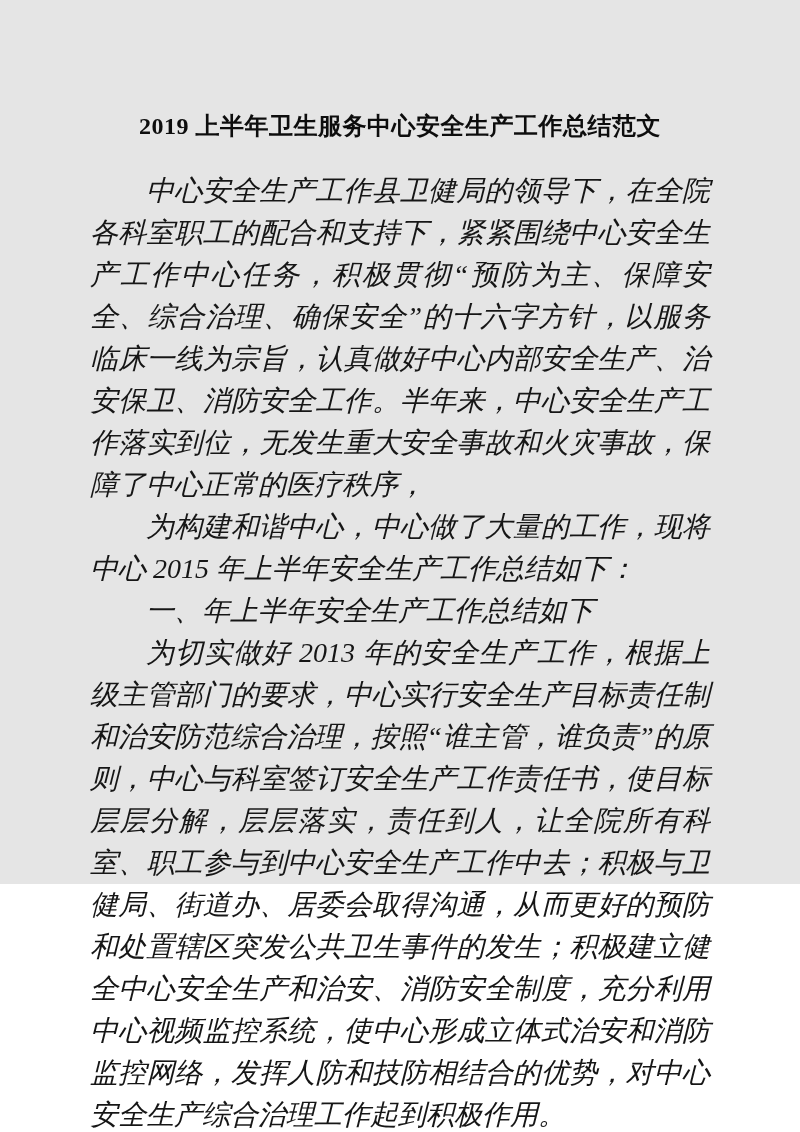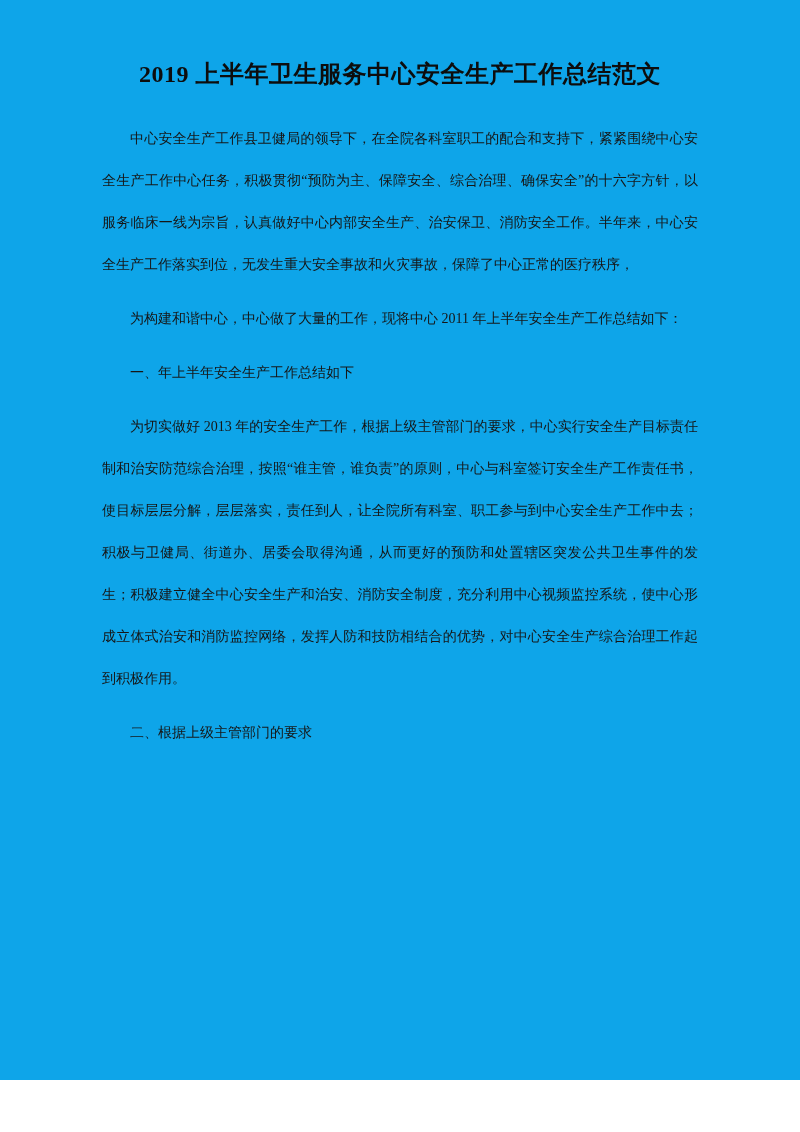--- a/index.html
+++ b/index.html
@@ -10,53 +10,54 @@
     body {
       width: 800px;
       height: 1132px;
       font-family: "Liberation Serif", "DejaVu Serif", serif;
       color: #111111;
       overflow: hidden;
     }
     .page {
       box-sizing: border-box;
       width: 800px;
-      height: 1080px;
-      padding: 54px 90px 0 90px;
-      background: #0ea5e9;
+      height: 884px;
+      padding: 106px 90px 0 90px;
+      background: #e5e5e5;
     }
     .doc-title {
       margin: 0 0 24px 0;
       font-size: 24px;
       font-weight: 700;
       line-height: 40px;
       text-align: center;
       letter-spacing: 0.5px;
       color: #0d0d0d;
       white-space: nowrap;
     }
     .doc-para {
-      margin: 12px;
-      font-size: 14px;
+      margin: 0;
+      font-size: 28px;
       line-height: 42px;
       text-align: justify;
       text-justify: inter-ideograph;
       text-indent: 2em;
       color: #161616;
       word-break: break-all;
+      font-style: italic;
     }
   </style>
 </head>
 <body>
 
 <div class="page">
   <h1 class="doc-title">2019 上半年卫生服务中心安全生产工作总结范文</h1>
 
   <p class="doc-para">中心安全生产工作县卫健局的领导下，在全院各科室职工的配合和支持下，紧紧围绕中心安全生产工作中心任务，积极贯彻“预防为主、保障安全、综合治理、确保安全”的十六字方针，以服务临床一线为宗旨，认真做好中心内部安全生产、治安保卫、消防安全工作。半年来，中心安全生产工作落实到位，无发生重大安全事故和火灾事故，保障了中心正常的医疗秩序，</p>
 
-  <p class="doc-para">为构建和谐中心，中心做了大量的工作，现将中心 2011 年上半年安全生产工作总结如下：</p>
+  <p class="doc-para">为构建和谐中心，中心做了大量的工作，现将中心 2015 年上半年安全生产工作总结如下：</p>
 
   <p class="doc-para">一、年上半年安全生产工作总结如下</p>
 
   <p class="doc-para">为切实做好 2013 年的安全生产工作，根据上级主管部门的要求，中心实行安全生产目标责任制和治安防范综合治理，按照“谁主管，谁负责”的原则，中心与科室签订安全生产工作责任书，使目标层层分解，层层落实，责任到人，让全院所有科室、职工参与到中心安全生产工作中去；积极与卫健局、街道办、居委会取得沟通，从而更好的预防和处置辖区突发公共卫生事件的发生；积极建立健全中心安全生产和治安、消防安全制度，充分利用中心视频监控系统，使中心形成立体式治安和消防监控网络，发挥人防和技防相结合的优势，对中心安全生产综合治理工作起到积极作用。</p>
 
   <p class="doc-para">二、根据上级主管部门的要求</p>
 </div>
 
 </body></html>

